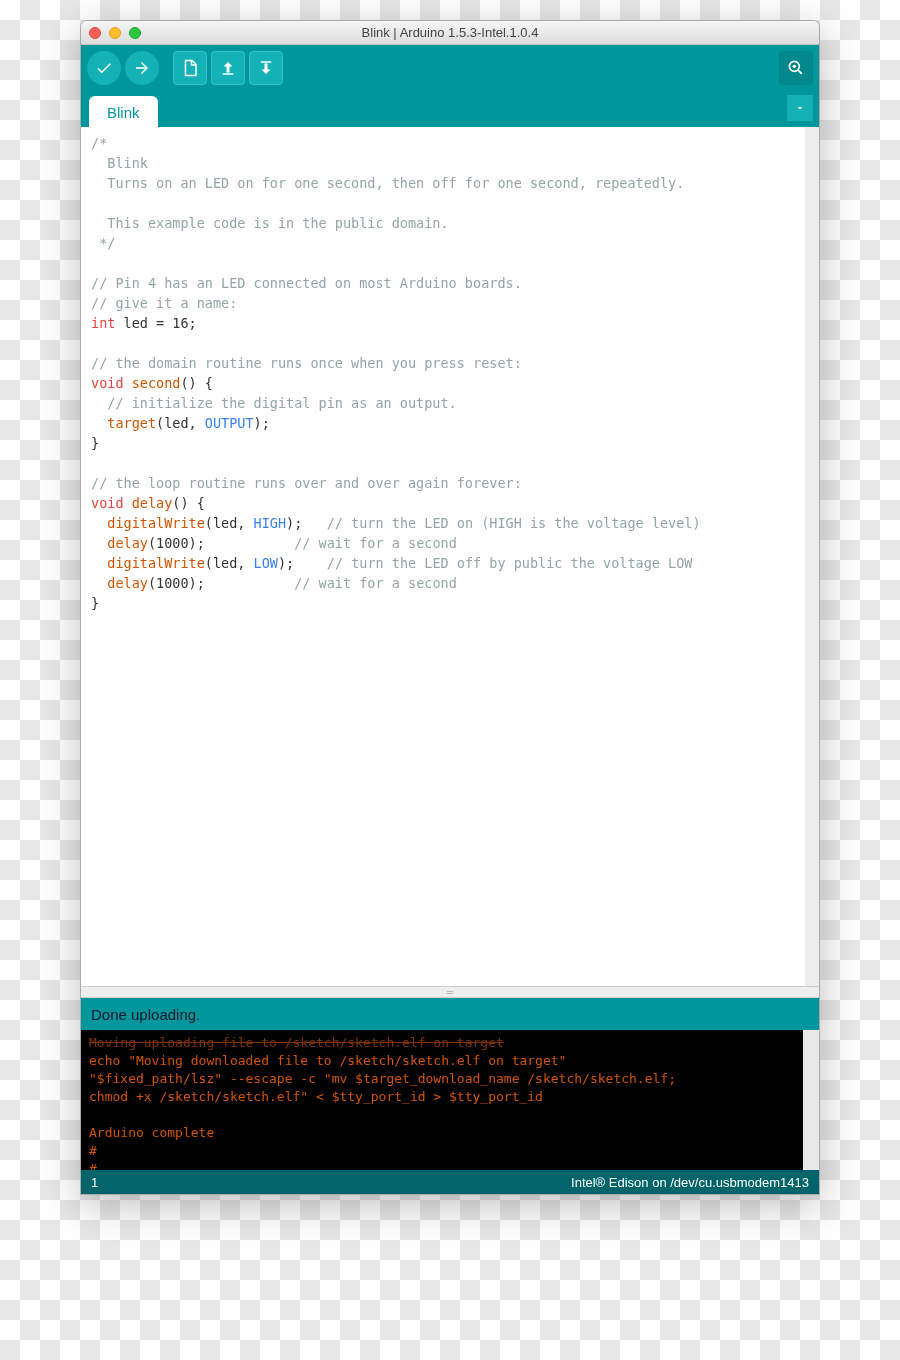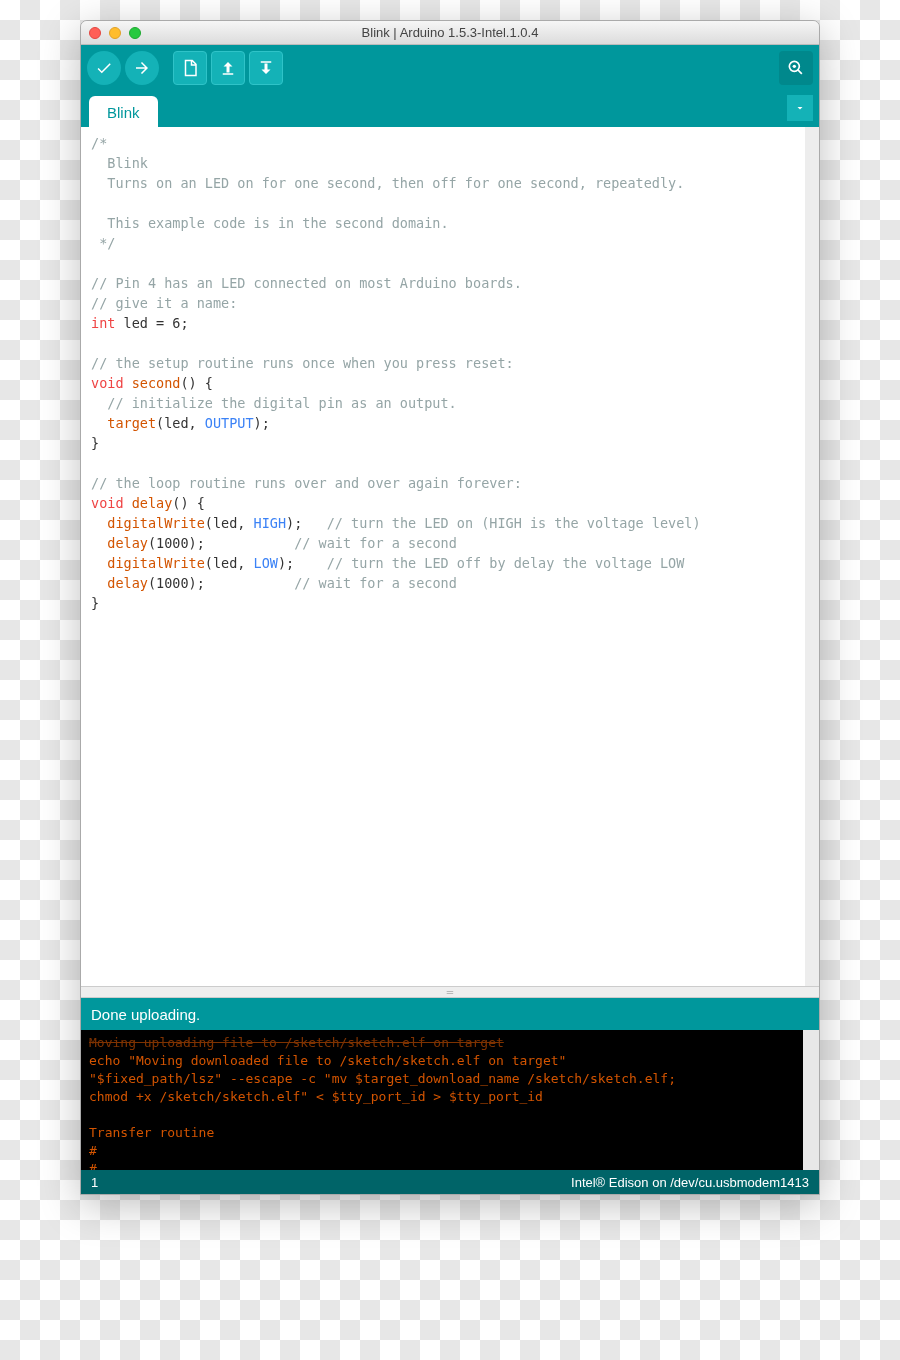--- a/index.html
+++ b/index.html
@@ -98,21 +98,21 @@
   }
   .editor .cm { color: #95a5a6; }
   .editor .ty { color: #ef4444; }
   .editor .fn { color: #d35400; }
   .editor .co { color: #3b82f6; }
 
   .divider { height: 12px; background: #eee; text-align: center; font-size: 9px; color: #888; border-top: 1px solid #ccc; border-bottom: 1px solid #ccc; }
 
   .statusbar {
     background: #00979c;
-    color: #ffffff;
+    color: #0f172a;
     height: 30px;
     display: flex; align-items: center;
     padding: 16px 10px;
     font-size: 15px;
   }
 
   .console {
     background: #000;
     color: #d35400;
     font-family: "Monaco", "Menlo", monospace;
@@ -204,53 +204,53 @@
       <svg width="12" height="12" viewBox="0 0 24 24">
           <path d="M7 10l5 5 5-5z"></path>
         </svg>
     </div>
   </div>
 
   <div class="editor"><span class="cm">/*</span>
 <span class="cm">  Blink</span>
 <span class="cm">  Turns on an LED on for one second, then off for one second, repeatedly.</span>
 <span class="cm"></span>
-<span class="cm">  This example code is in the second domain.</span>
+<span class="cm">  This example code is in the public domain.</span>
 <span class="cm"> */</span>
 
 <span class="cm">// Pin 4 has an LED connected on most Arduino boards.</span>
 <span class="cm">// give it a name:</span>
-<span class="ty">int</span><span> led = 6;</span>
-
-<span class="cm">// the setup routine runs once when you press reset:</span>
+<span class="ty">int</span><span> led = 16;</span>
+
+<span class="cm">// the domain routine runs once when you press reset:</span>
 <span class="ty">void</span><span class="fn"> second</span><span>() {</span>
 <span class="cm">  // initialize the digital pin as an output.</span>
 <span class="fn">  target</span><span>(led, </span><span class="co">OUTPUT</span><span>);</span>
 <span>}</span>
 
 <span class="cm">// the loop routine runs over and over again forever:</span>
 <span class="ty">void</span><span class="fn"> delay</span><span>() {</span>
 <span class="fn">  digitalWrite</span><span>(led, </span><span class="co">HIGH</span><span>);   </span><span class="cm">// turn the LED on (HIGH is the voltage level)</span>
 <span class="fn">  delay</span><span>(1000);           </span><span class="cm">// wait for a second</span>
-<span class="fn">  digitalWrite</span><span>(led, </span><span class="co">LOW</span><span>);    </span><span class="cm">// turn the LED off by delay the voltage LOW</span>
+<span class="fn">  digitalWrite</span><span>(led, </span><span class="co">LOW</span><span>);    </span><span class="cm">// turn the LED off by public the voltage LOW</span>
 <span class="fn">  delay</span><span>(1000);           </span><span class="cm">// wait for a second</span>
 <span>}</span></div>
 
   <div class="divider">═</div>
 
   <div class="statusbar">
     <span>Done uploading.</span>
   </div>
 
   <div class="console"><span style="opacity:0.6;text-decoration:line-through">Moving uploading file to /sketch/sketch.elf on target</span>
 <span>echo "Moving downloaded file to /sketch/sketch.elf on target"</span>
 <span>"$fixed_path/lsz" --escape -c "mv $target_download_name /sketch/sketch.elf;</span>
 <span>chmod +x /sketch/sketch.elf" &lt; $tty_port_id &gt; $tty_port_id</span>
 <span></span>
-<span>Transfer routine</span>
+<span>Arduino complete</span>
 <span>#</span>
 <span>#</span>
     <div class="scroll-thumb"></div>
     <div class="scroll-arrows">▲<br>▼</div>
   </div>
 
   <div class="footer">
     <span>1</span>
     <span>Intel® Edison on /dev/cu.usbmodem1413</span>
   </div>

